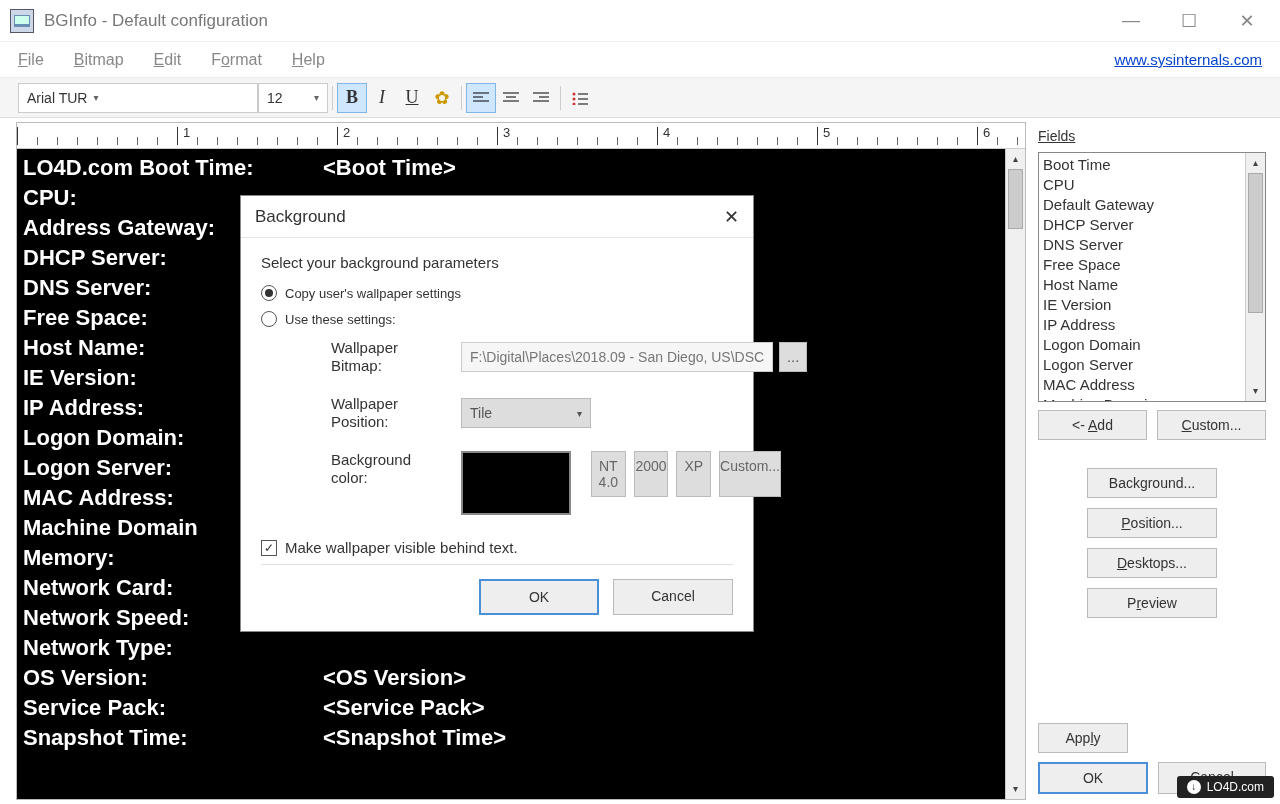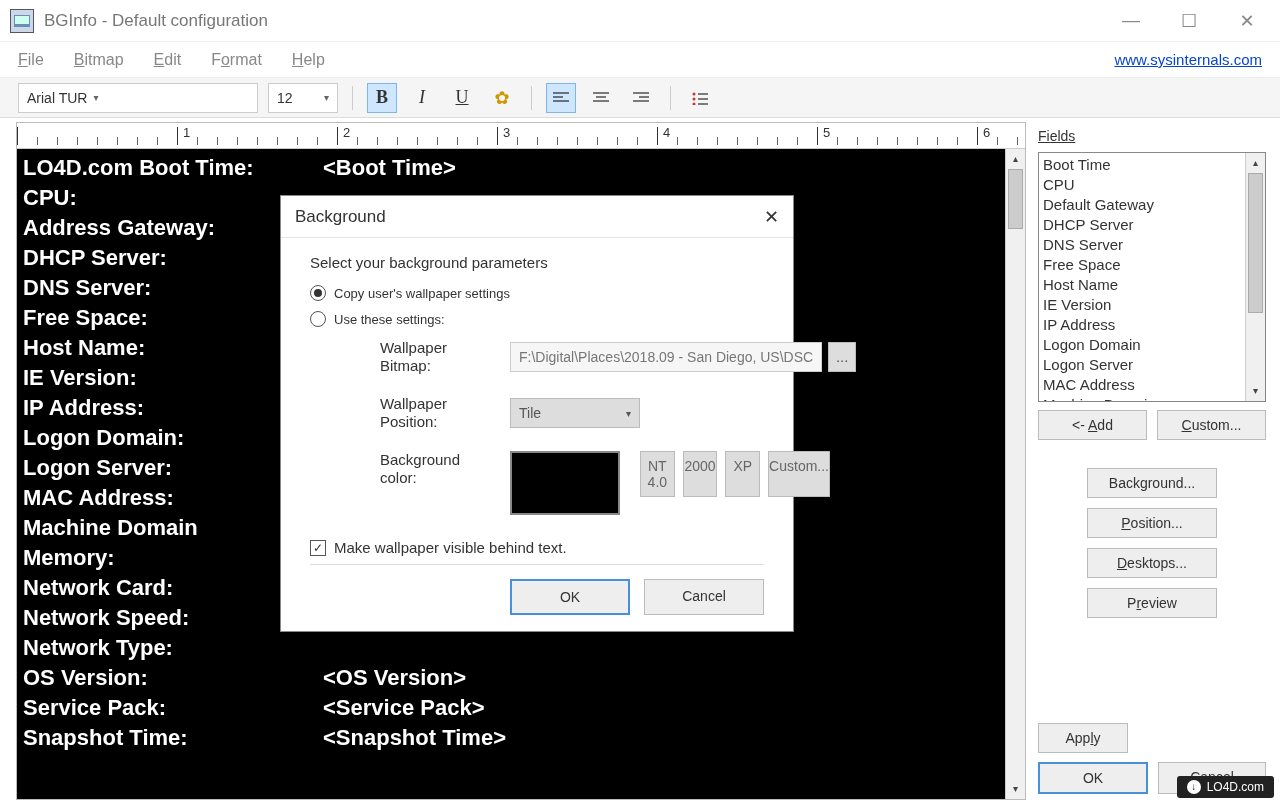--- a/index.html
+++ b/index.html
@@ -10,21 +10,21 @@
 .titlebar .app-icon { width: 24px; height: 24px; background: #ccd8e8; border: 1px solid #556; margin-right: 10px; display:flex; align-items:center; justify-content:center; font-size:10px; }
 .titlebar .title { font-size: 17px; color: #777; }
 .titlebar .win-controls { margin-left: auto; display: flex; gap: 28px; color: #888; font-size: 18px; padding-right: 8px; }
 .titlebar .win-controls span { cursor: default; width: 30px; text-align: center; }
 
 
 .menubar { height: 36px; display: flex; align-items: center; padding: 0 18px; font-size: 16px; color: #888; gap: 30px; border-bottom: 1px solid #eee; }
 .menubar .link { margin-left: auto; color: #0645cc; text-decoration: underline; font-size: 15px; }
 
 
-.toolbar { height: 40px; display: flex; align-items: center; padding: 4px 18px; gap: 10px; border-bottom: 1px solid #ddd; background: #f5f5f5; }
+.toolbar { height: 40px; display: flex; align-items: center; padding: 4px 18px; gap: 0; border-bottom: 1px solid #ddd; background: #f5f5f5; }
 .combo { background: #fff; border: 1px solid #ccc; height: 30px; display: flex; align-items: center; padding: 0 8px; font-size: 14px; }
 .combo.font { width: 240px; }
 .combo.size { width: 70px; justify-content: space-between; }
 .combo .chev { color: #666; font-size: 10px; margin-left: 6px; }
 .tb-btn { width: 30px; height: 30px; display: flex; align-items: center; justify-content: center; font-family: "Times New Roman", serif; font-size: 18px; border: 1px solid transparent; cursor: default; }
 .tb-btn.active { background: #cfe6ff; border: 1px solid #7fb5e8; }
 .tb-sep { width: 1px; height: 24px; background: #ccc; margin: 0 4px; }
 
 
 .content { display: flex; height: calc(100% - 118px); }
@@ -50,24 +50,24 @@
 .fields-scroll .arrow { height: 20px; text-align: center; font-size: 10px; line-height: 20px; color: #444; }
 .fields-scroll .thumb { position: absolute; top: 20px; left: 2px; right: 2px; height: 140px; background: #ccc; border: 1px solid #aaa; }
 .btn-row { display: flex; gap: 10px; }
 .btn { background: #eee; border: 1px solid #bbb; padding: 6px 12px; font-size: 14px; cursor: default; text-align: center; }
 .btn.wide { width: 130px; }
 .btn.primary { border: 2px solid #4a90d9; }
 .right-buttons { display: flex; flex-direction: column; gap: 10px; align-items: center; margin-top: 20px; }
 .bottom-row { display: flex; gap: 10px; margin-top: auto; padding-bottom: 10px; }
 
 
-.dialog { position: absolute; left: 240px; top: 195px; width: 514px; background: #fff; border: 1px solid #888; box-shadow: 2px 2px 8px rgba(0,0,0,0.25); margin-left: 40px; }
+.dialog { position: absolute; left: 240px; top: 195px; width: 514px; background: #fff; border: 1px solid #888; box-shadow: 2px 2px 8px rgba(0,0,0,0.25); }
 .dialog-title { height: 42px; display: flex; align-items: center; padding: 0 14px; font-size: 17px; border-bottom: 1px solid #e5e5e5; }
 .dialog-title .close { margin-left: auto; font-size: 18px; cursor: default; }
-.dialog-body { padding: 16px 29px; }
+.dialog-body { padding: 16px 20px; }
 .dialog-body .prompt { font-size: 15px; margin-bottom: 14px; }
 .radio-row { display: flex; align-items: center; gap: 8px; font-size: 13px; margin-bottom: 10px; }
 .radio { width: 16px; height: 16px; border: 1px solid #555; border-radius: 50%; display: flex; align-items: center; justify-content: center; }
 .radio .dot { width: 8px; height: 8px; background: #333; border-radius: 50%; }
 .form-grid { margin-left: 70px; margin-top: 12px; display: grid; grid-template-columns: 110px 1fr; row-gap: 20px; column-gap: 6px; align-items: center; font-size: 15px; gap: 20px; }
 .path-input { display: flex; gap: 6px; align-items: center; }
 .path-input .tx { flex: 1; border: 1px solid #ccc; background: #f6f6f6; color: #777; padding: 6px 8px; font-size: 14px; overflow: hidden; white-space: nowrap; }
 .path-input .browse { width: 28px; height: 30px; background: #ddd; border: 1px solid #bbb; text-align: center; line-height: 28px; color: #555; }
 .dd { width: 130px; border: 1px solid #bbb; background: #ddd; color: #555; padding: 6px 8px; display: flex; justify-content: space-between; align-items: center; font-size: 14px; }
 .color-swatch { width: 110px; height: 64px; background: #000; border: 2px solid #888; }

